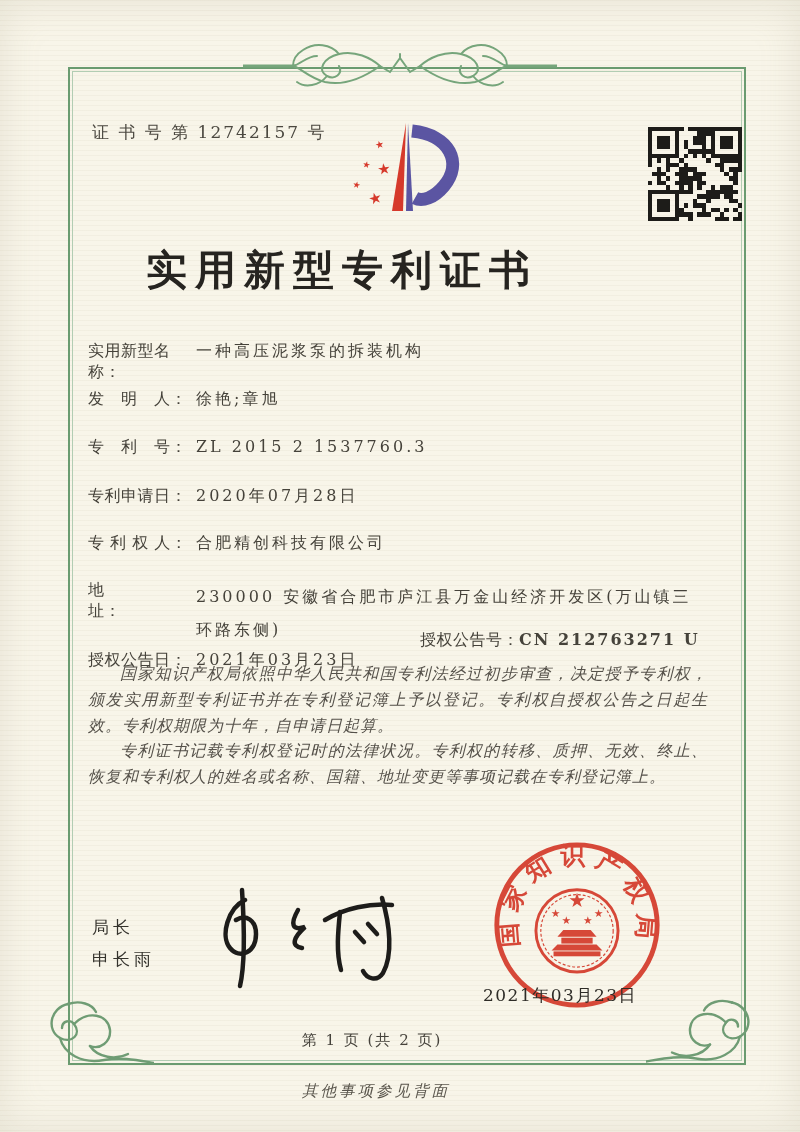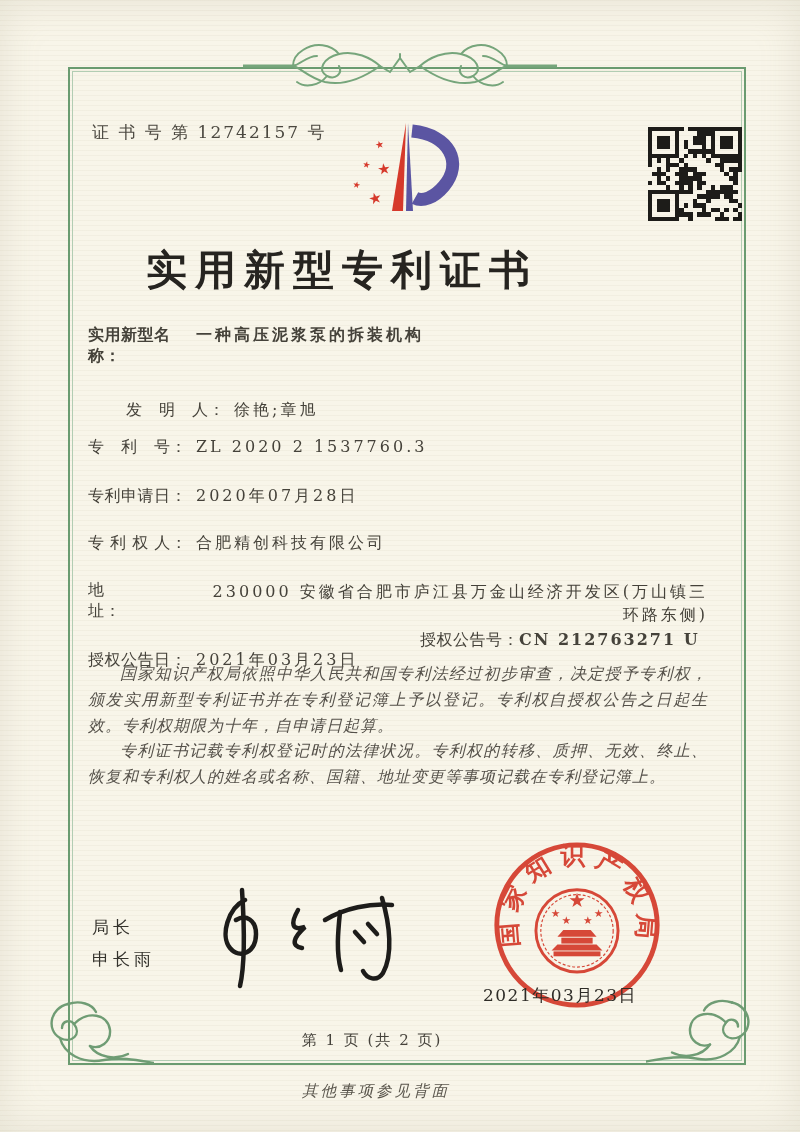--- a/index.html
+++ b/index.html
@@ -25,22 +25,22 @@
   .logo{position:absolute;left:332px;top:105px;width:138px;height:128px;}
   .qr{position:absolute;left:648px;top:127px;width:94px;height:94px;display:grid;grid-template-columns:repeat(21,1fr);grid-template-rows:repeat(21,1fr);}
   .qr b{display:block;}
   .qr b.d{background:#1d1c19;}
   .title{position:absolute;left:0;top:243px;width:684px;text-align:center;
     font-size:41px;font-weight:700;letter-spacing:8px;color:#262420;}
   
   .field{position:absolute;left:88px;display:flex;font-size:16px;color:#45423a;}
   .field .lab{flex:none;width:108px;letter-spacing:0.5px;}
   .field .val{letter-spacing:3px;}
-  #f0{top:325px;font-weight:bold;} #f1{top:400px;margin-left:38px;} #f2{top:437px;} #f3{top:486px;justify-content:space-between;} #f4{top:533px;}
-  #f5{top:580px;} #f5 .val{width:512px;line-height:23px;text-align:right;}
+  #f0{top:341px;} #f1{top:389px;} #f2{top:437px;} #f3{top:486px;justify-content:space-between;} #f4{top:533px;}
+  #f5{top:580px;} #f5 .val{width:512px;line-height:33px;}
   #f6{top:650px;} .field2{position:absolute;left:420px;top:630px;display:flex;font-size:16px;color:#45423a;}
   .field2 .lab{letter-spacing:0.5px;} .field2 .val{letter-spacing:2px;font-weight:bold;}
   
   .paras{position:absolute;left:88px;top:661px;width:620px;font-size:16px;font-style:italic;
     line-height:25.8px;letter-spacing:1px;color:#55514a;text-align:justify;}
   .paras p{margin:0;text-indent:2em;}
   
   .signoff-title{position:absolute;left:92px;top:916px;font-size:17px;letter-spacing:4px;color:#35332d;}
   .signoff-name{position:absolute;left:92px;top:948px;font-size:17px;letter-spacing:4px;color:#35332d;}
   .signature{position:absolute;left:190px;top:880px;width:220px;height:118px;}
@@ -555,21 +555,21 @@
   <div class="field" id="f0">
     <span class="lab">实用新型名称：</span>
     <span class="val">一种高压泥浆泵的拆装机构</span>
   </div>
   <div class="field" id="f1">
     <span class="lab">发　明　人：</span>
     <span class="val">徐艳;章旭</span>
   </div>
   <div class="field" id="f2">
     <span class="lab">专　利　号：</span>
-    <span class="val">ZL 2020 2 1537760.3</span>
+    <span class="val">ZL 2015 2 1537760.3</span>
   </div>
   <div class="field" id="f3">
     <span class="lab">专利申请日：</span>
     <span class="val">2020年07月28日</span>
   </div>
   <div class="field" id="f4">
     <span class="lab">专 利 权 人：</span>
     <span class="val">合肥精创科技有限公司</span>
   </div>
   <div class="field" id="f5">

